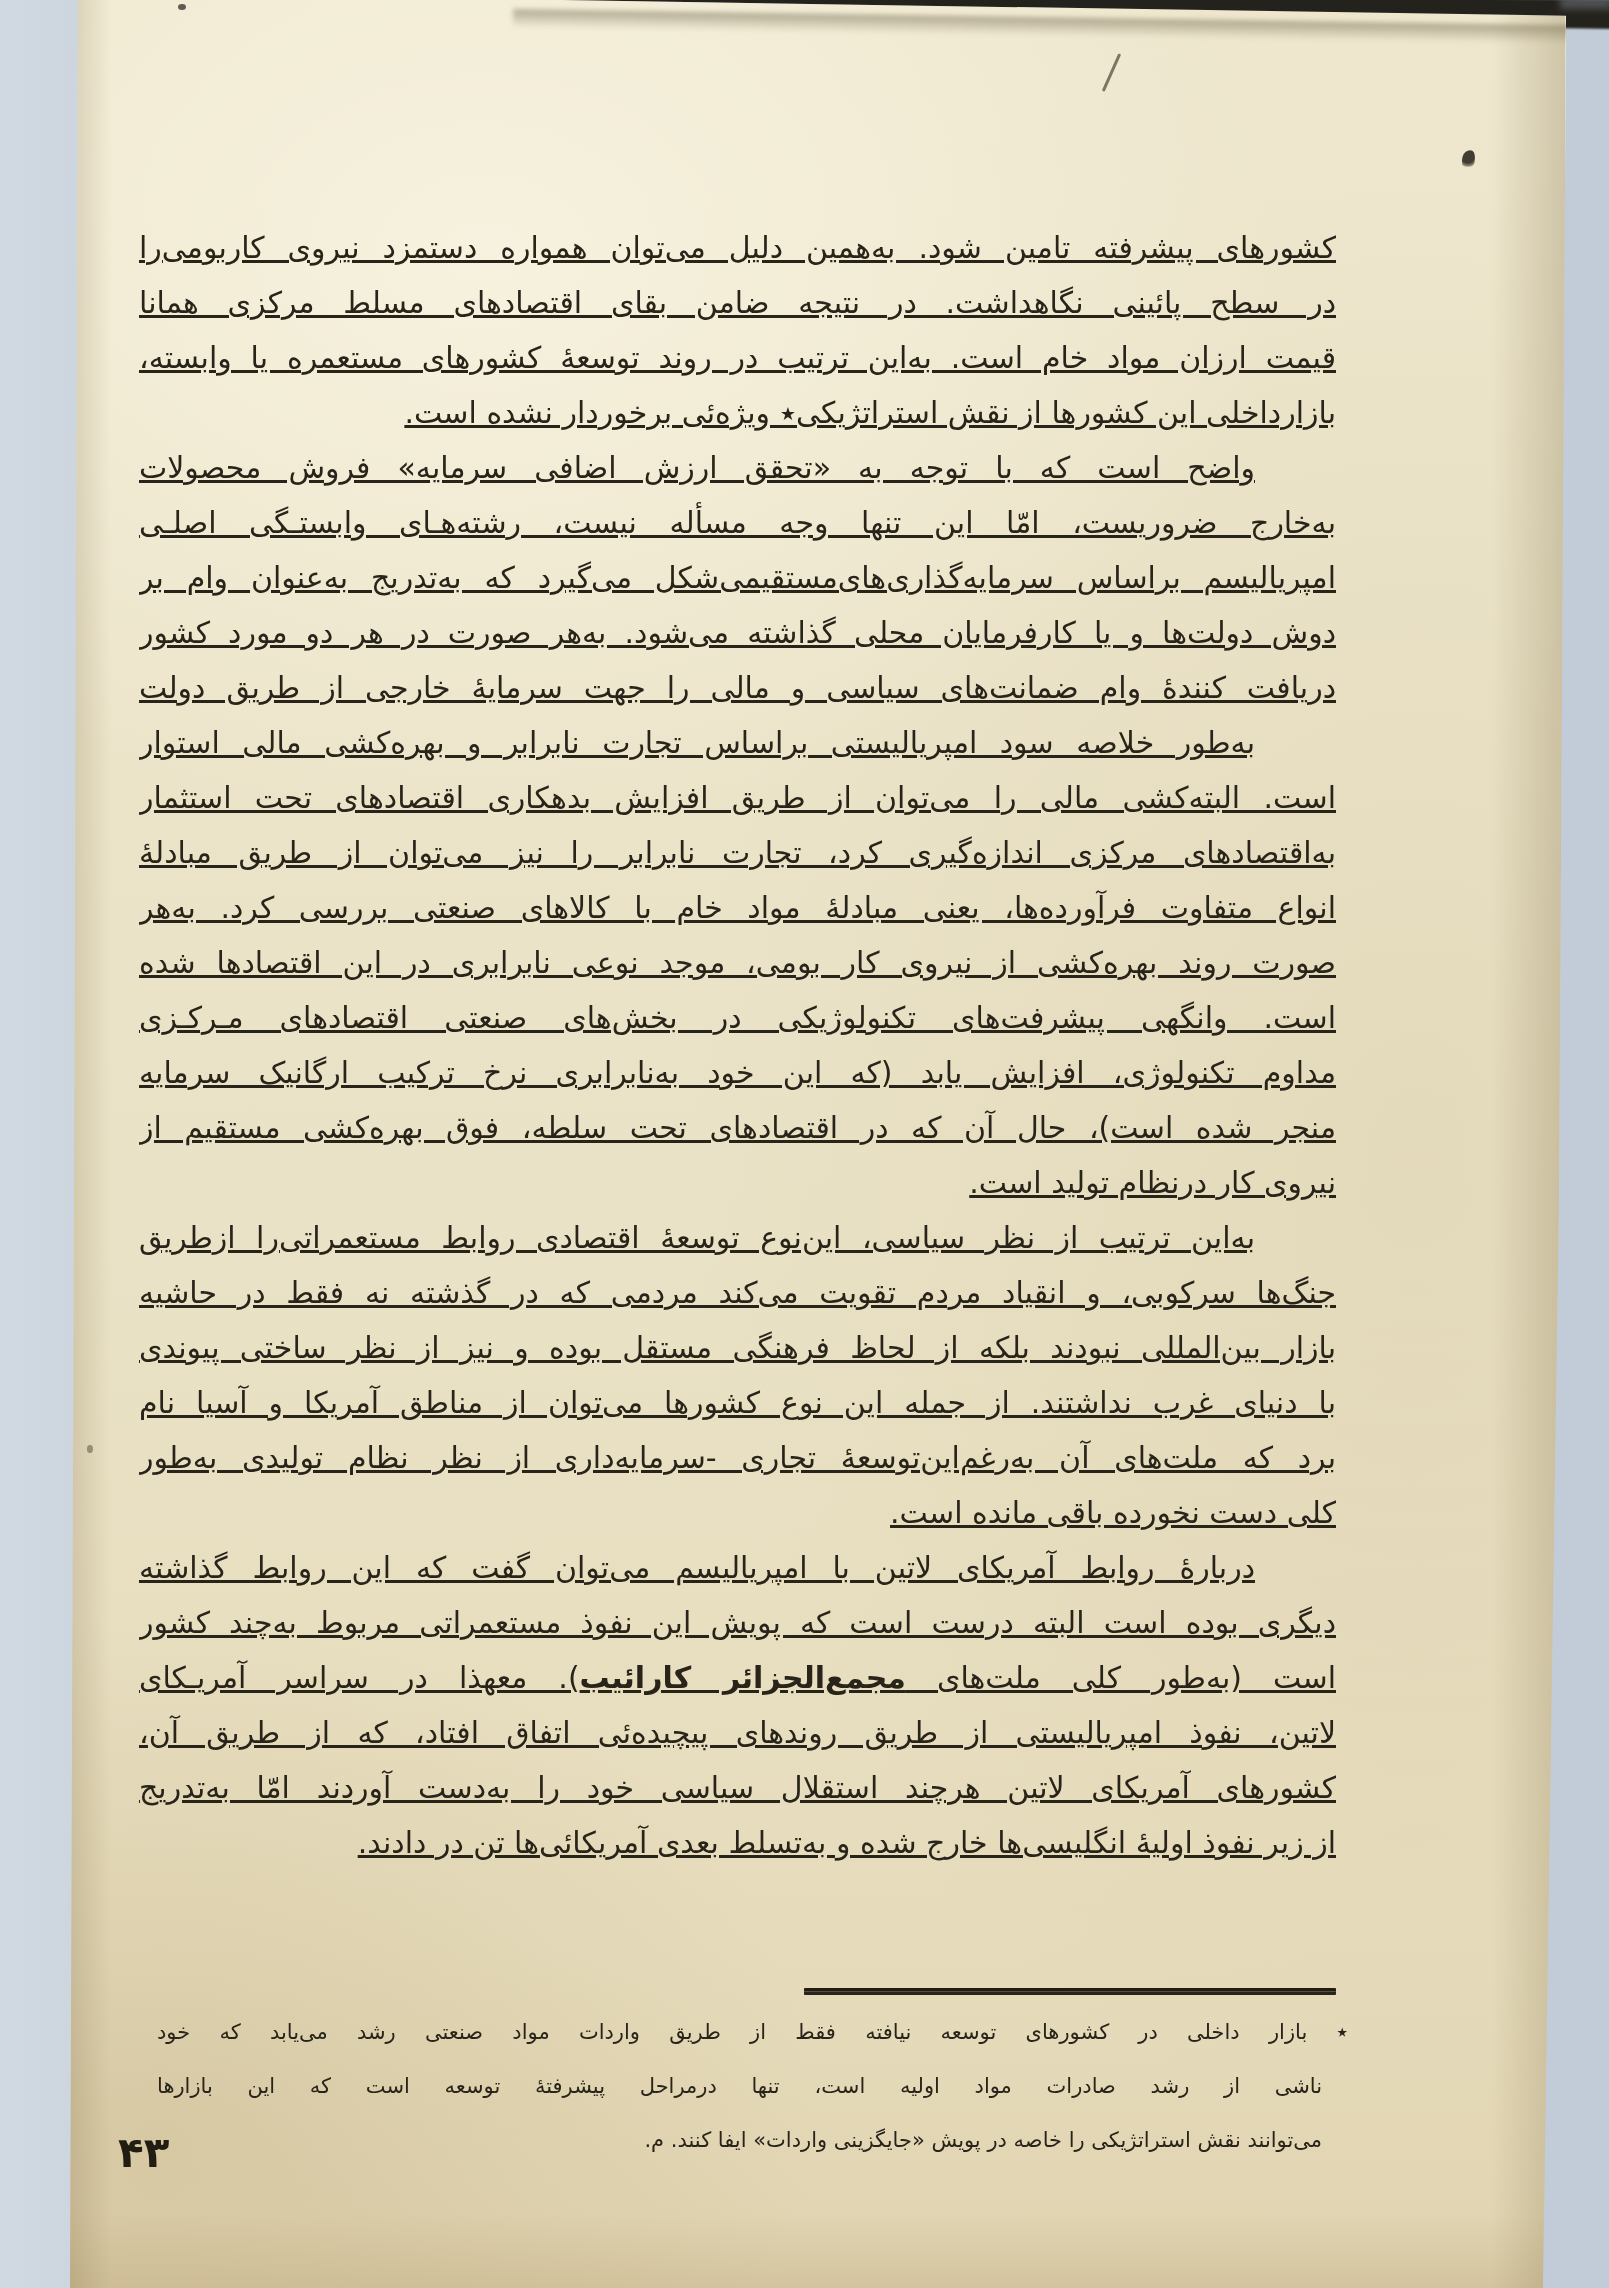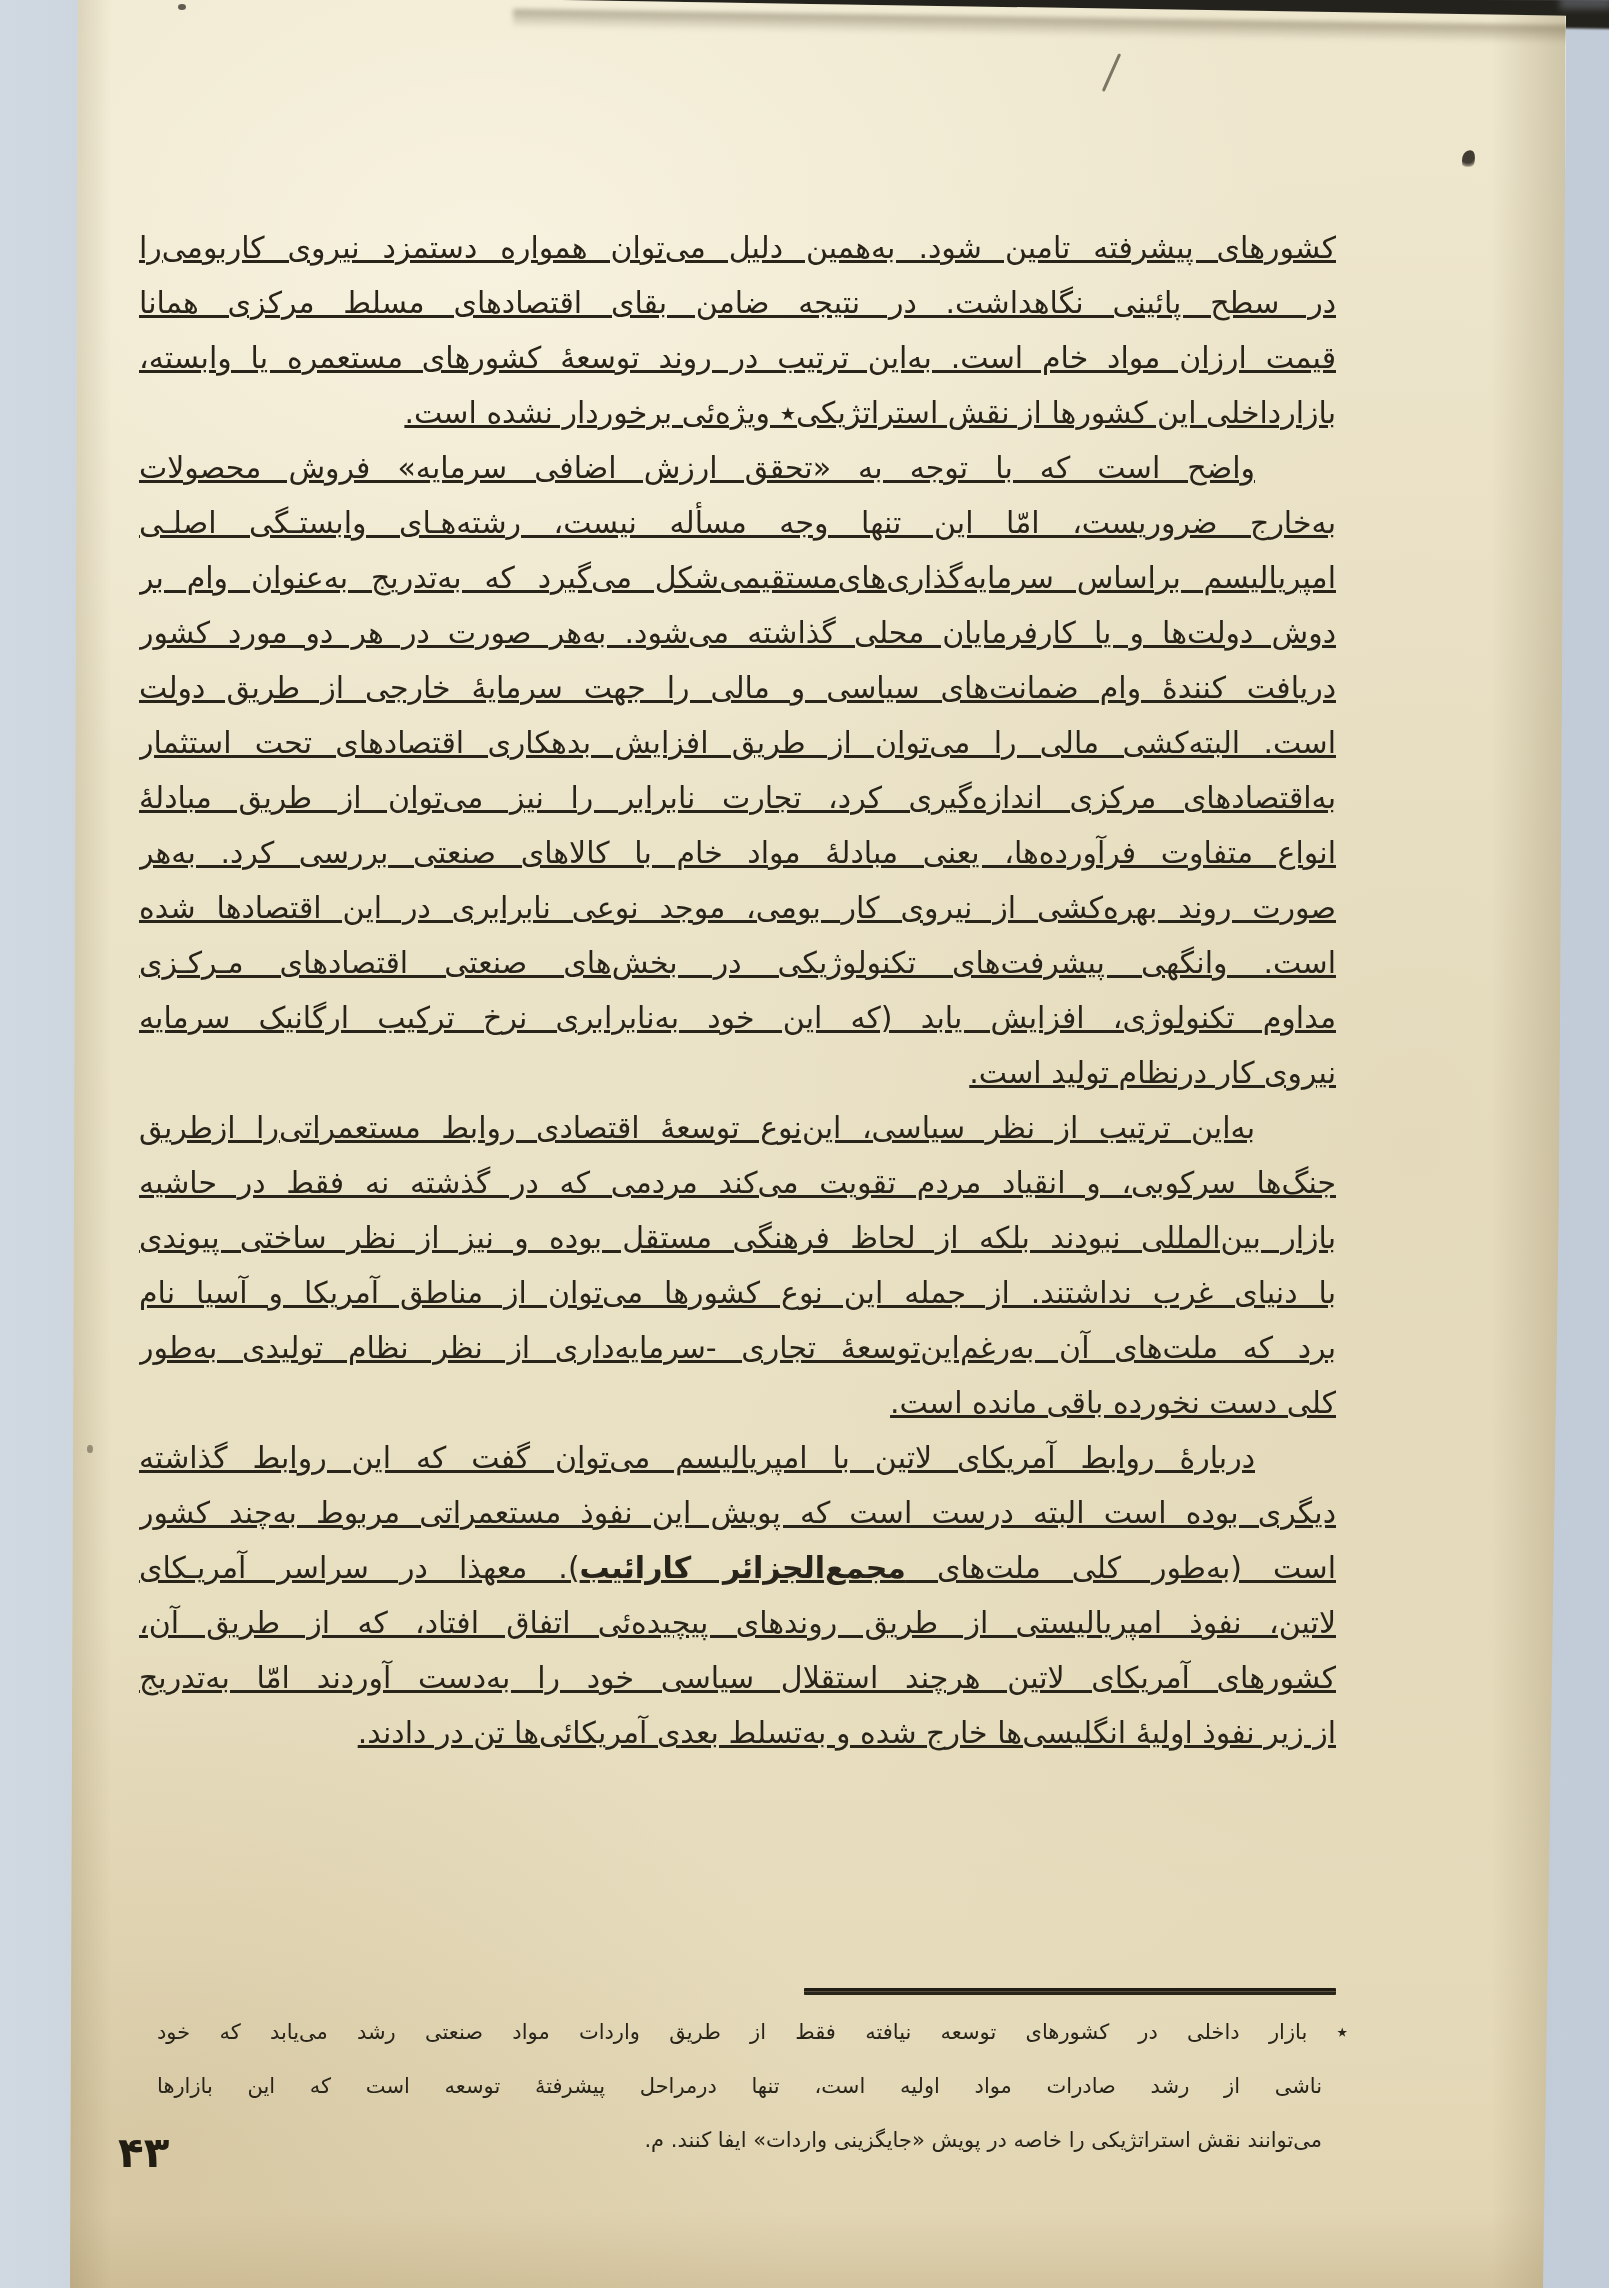--- a/index.html
+++ b/index.html
@@ -114,26 +114,28 @@
     <div class="body-text">
         <div class="line">کشورهای پیشرفته تامین شود. به‌همین دلیل می‌توان همواره دستمزد نیروی کاربومی‌را</div>
         <div class="line">در سطح پائینی نگاهداشت. در نتیجه ضامن بقای اقتصادهای مسلط مرکزی همانا</div>
         <div class="line">قیمت ارزان مواد خام است. به‌این ترتیب در روند توسعهٔ کشورهای مستعمره یا وابسته،</div>
         <div class="line last">بازارداخلی این کشورها از نقش استراتژیکی٭ ویژه‌ئی برخوردار نشده است.</div>
         <div class="line indent">واضح است که با توجه به «تحقق ارزش اضافی سرمایه» فروش محصولات</div>
         <div class="line">به‌خارج ضروریست، امّا این تنها وجه مسأله نیست، رشته‌هـای وابستـگی اصلـی</div>
         <div class="line">امپریالیسم براساس سرمایه‌گذاری‌های‌مستقیمی‌شکل می‌گیرد که به‌تدریج به‌عنوان وام بر</div>
         <div class="line">دوش دولت‌ها و یا کارفرمایان محلی گذاشته می‌شود. به‌هر صورت در هر دو مورد کشور</div>
         <div class="line">دریافت کنندهٔ وام ضمانت‌های سیاسی و مالی را جهت سرمایهٔ خارجی از طریق دولت</div>
+        <div class="line indent">به‌طور خلاصه سود امپریالیستی براساس تجارت نابرابر و بهره‌کشی مالی استوار</div>
         <div class="line">است. البته‌کشی مالی را می‌توان از طریق افزایش بدهکاری اقتصادهای تحت استثمار</div>
         <div class="line">به‌اقتصادهای مرکزی اندازه‌گیری کرد، تجارت نابرابر را نیز می‌توان از طریق مبادلهٔ</div>
         <div class="line">انواع متفاوت فرآورده‌ها، یعنی مبادلهٔ مواد خام با کالاهای صنعتی بررسی کرد. به‌هر</div>
         <div class="line">صورت روند بهره‌کشی از نیروی کار بومی، موجد نوعی نابرابری در این اقتصادها شده</div>
         <div class="line">است. وانگهی پیشرفت‌های تکنولوژیکی در بخش‌های صنعتی اقتصادهای مـرکـزی</div>
         <div class="line">مداوم تکنولوژی، افزایش یابد (که این خود به‌نابرابری نرخ ترکیب ارگانیک سرمایه</div>
+        <div class="line">منجر شده است)، حال آن که در اقتصادهای تحت سلطه، فوق بهره‌کشی مستقیم از</div>
         <div class="line last">نیروی کار درنظام تولید است.</div>
         <div class="line indent">به‌این ترتیب از نظر سیاسی، این‌نوع توسعهٔ اقتصادی روابط مستعمراتی‌را ازطریق</div>
         <div class="line">جنگ‌ها سرکوبی، و انقیاد مردم تقویت می‌کند مردمی که در گذشته نه فقط در حاشیه</div>
         <div class="line">بازار بین‌المللی نبودند بلکه از لحاظ فرهنگی مستقل بوده و نیز از نظر ساختی پیوندی</div>
         <div class="line">با دنیای غرب نداشتند. از جمله این نوع کشورها می‌توان از مناطق آمریکا و آسیا نام</div>
         <div class="line">برد که ملت‌های آن به‌رغم‌این‌توسعهٔ تجاری -سرمایه‌داری از نظر نظام تولیدی به‌طور</div>
         <div class="line last">کلی دست نخورده باقی مانده است.</div>
         <div class="line indent">دربارهٔ روابط آمریکای لاتین با امپریالیسم می‌توان گفت که این روابط گذاشته</div>
         <div class="line">دیگری بوده است البته درست است که پویش این نفوذ مستعمراتی مربوط به‌چند کشور</div>
         <div class="line"><span>است (به‌طور کلی ملت‌های </span><span class="bold">مجمع‌الجزائر کارائیب</span><span>). معهذا در سراسر آمریـکای</span></div>

